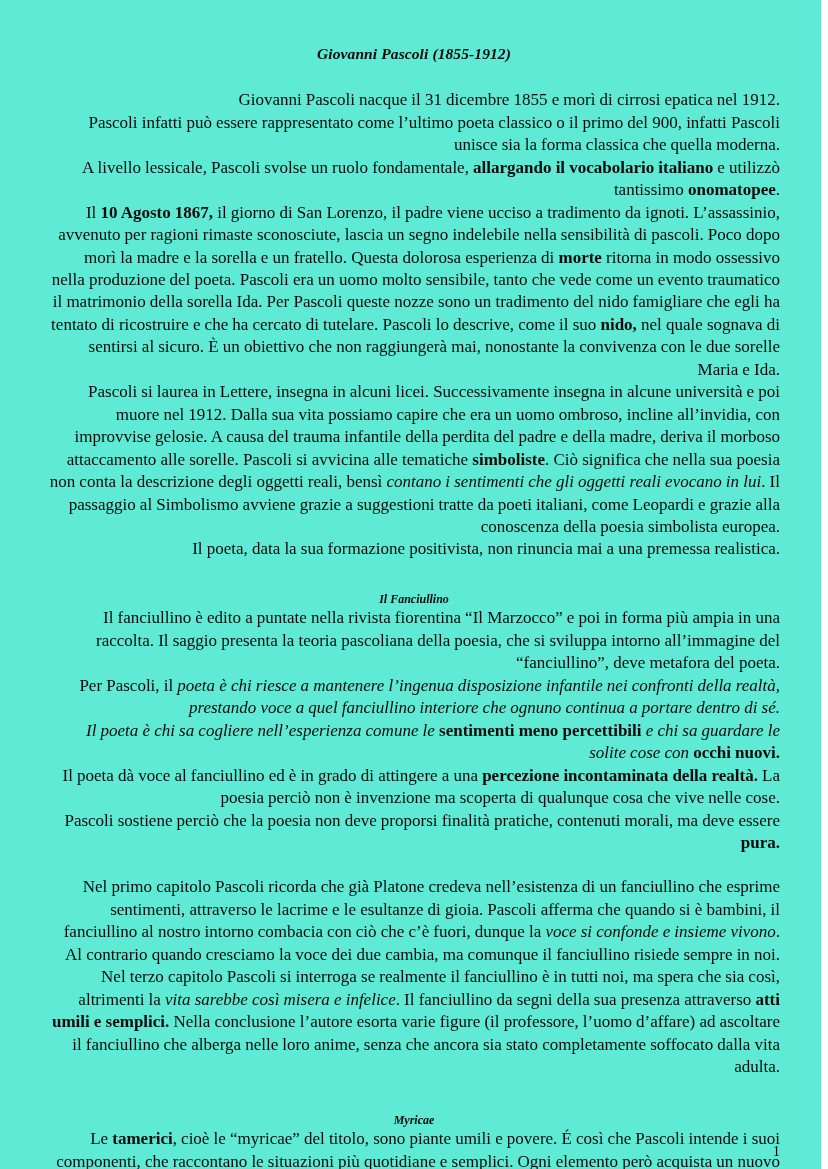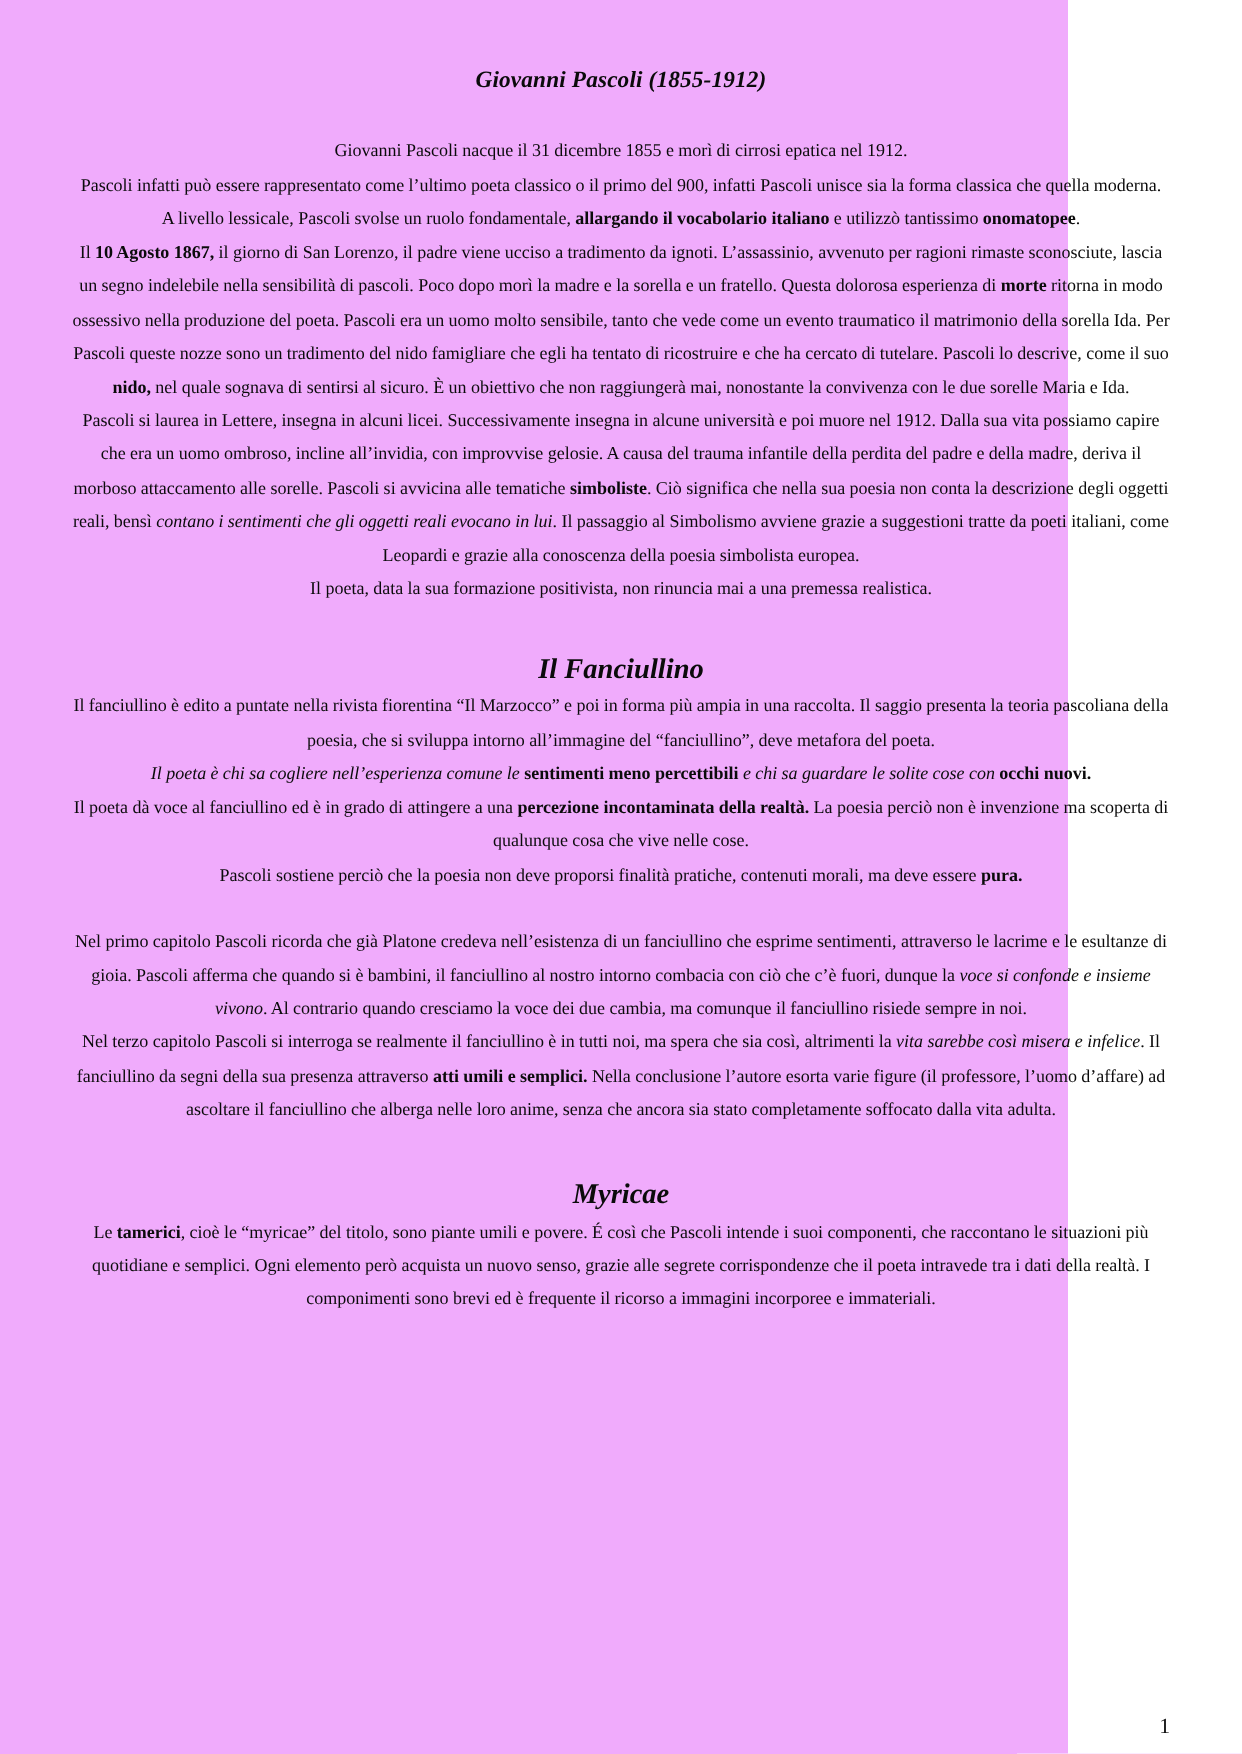--- a/index.html
+++ b/index.html
@@ -13,54 +13,54 @@
     height: 1169px;
     position: relative;
     font-family: "Liberation Serif", "DejaVu Serif", serif;
     color: #0b0b0b;
     overflow: hidden;
   }
   #page {
     position: absolute;
     left: 0;
     top: 0;
-    width: 712px;
+    width: 821px;
     height: 1169px;
-    background: #f0abfc;
+    background: #5eead4;
   }
   #content {
     position: absolute;
     left: 48px;
     top: 44px;
     width: 732px;
   }
   .doc-title {
     text-align: center;
     font-weight: bold;
     font-style: italic;
     font-size: 15.5px;
     line-height: 1.25;
     margin: 0 0 26px 0;
     letter-spacing: 0.1px;
   }
   .section-title {
     text-align: center;
     font-weight: bold;
     font-style: italic;
-    font-size: 19px;
+    font-size: 12px;
     line-height: 1.3;
     margin: 0;
     padding: 0;
   }
   .para {
-    font-size: 12px;
+    font-size: 17px;
     line-height: 22.45px;
     margin: 0;
     padding: 0;
-    text-align: center;
+    text-align: right;
     hyphens: none;
     word-spacing: -0.1px;
   }
   .gap-md { height: 22px; }
   .gap-lg { height: 31px; }
   .gap-xl { height: 34px; }
   i, .i { font-style: italic; }
   .bi { font-weight: bold; }
   .page-number {
     position: absolute;
@@ -87,20 +87,21 @@
       <p class="para">Il <span class="bi">10 Agosto 1867,</span> il giorno di San Lorenzo, il padre viene ucciso a tradimento da ignoti. L’assassinio, avvenuto per ragioni rimaste sconosciute, lascia un segno indelebile nella sensibilità di pascoli. Poco dopo morì la madre e la sorella e un fratello. Questa dolorosa esperienza di <span class="bi">morte</span> ritorna in modo ossessivo nella produzione del poeta. Pascoli era un uomo molto sensibile, tanto che vede come un evento traumatico il matrimonio della sorella Ida. Per Pascoli queste nozze sono un tradimento del nido famigliare che egli ha tentato di ricostruire e che ha cercato di tutelare. Pascoli lo descrive, come il suo <span class="bi">nido,</span> nel quale sognava di sentirsi al sicuro. È un obiettivo che non raggiungerà mai, nonostante la convivenza con le due sorelle Maria e Ida.</p>
       <p class="para">Pascoli si laurea in Lettere, insegna in alcuni licei. Successivamente insegna in alcune università e poi muore nel 1912. Dalla sua vita possiamo capire che era un uomo ombroso, incline all’invidia, con improvvise gelosie. A causa del trauma infantile della perdita del padre e della madre, deriva il morboso attaccamento alle sorelle. Pascoli si avvicina alle tematiche <span class="bi">simboliste</span>. Ciò significa che nella sua poesia non conta la descrizione degli oggetti reali, bensì <span class="i">contano i sentimenti che gli oggetti reali evocano in lui</span>. Il passaggio al Simbolismo avviene grazie a suggestioni tratte da poeti italiani, come Leopardi e grazie alla conoscenza della poesia simbolista europea.</p>
       <p class="para">Il poeta, data la sua formazione positivista, non rinuncia mai a una premessa realistica.</p>
     </div>
 
     <div class="gap-lg"></div>
 
     <div>
       <div class="section-title">Il Fanciullino</div>
       <p class="para">Il fanciullino è edito a puntate nella rivista fiorentina “Il Marzocco” e poi in forma più ampia in una raccolta. Il saggio presenta la teoria pascoliana della poesia, che si sviluppa intorno all’immagine del “fanciullino”, deve metafora del poeta.</p>
+      <p class="para">Per Pascoli, il <span class="i">poeta è chi riesce a mantenere l’ingenua disposizione infantile nei confronti della realtà, prestando voce a quel fanciullino interiore che ognuno continua a portare dentro di sé.</span></p>
       <p class="para"><span class="i">Il poeta è chi sa cogliere nell’esperienza comune le </span><span class="bi">sentimenti meno percettibili</span><span class="i"> e chi sa guardare le solite cose con </span><span class="bi">occhi nuovi.</span></p>
       <p class="para">Il poeta dà voce al fanciullino ed è in grado di attingere a una <span class="bi">percezione incontaminata della realtà.</span> La poesia perciò non è invenzione ma scoperta di qualunque cosa che vive nelle cose.</p>
       <p class="para">Pascoli sostiene perciò che la poesia non deve proporsi finalità pratiche, contenuti morali, ma deve essere <span class="bi">pura.</span></p>
       <div class="gap-md"></div>
       <p class="para">Nel primo capitolo Pascoli ricorda che già Platone credeva nell’esistenza di un fanciullino che esprime sentimenti, attraverso le lacrime e le esultanze di gioia. Pascoli afferma che quando si è bambini, il fanciullino al nostro intorno combacia con ciò che c’è fuori, dunque la <span class="i">voce si confonde e insieme vivono</span>. Al contrario quando cresciamo la voce dei due cambia, ma comunque il fanciullino risiede sempre in noi.</p>
       <p class="para">Nel terzo capitolo Pascoli si interroga se realmente il fanciullino è in tutti noi, ma spera che sia così, altrimenti la <span class="i">vita sarebbe così misera e infelice</span>. Il fanciullino da segni della sua presenza attraverso <span class="bi">atti umili e semplici.</span> Nella conclusione l’autore esorta varie figure (il professore, l’uomo d’affare) ad ascoltare il fanciullino che alberga nelle loro anime, senza che ancora sia stato completamente soffocato dalla vita adulta.</p>
     </div>
 
     <div class="gap-xl"></div>
 

